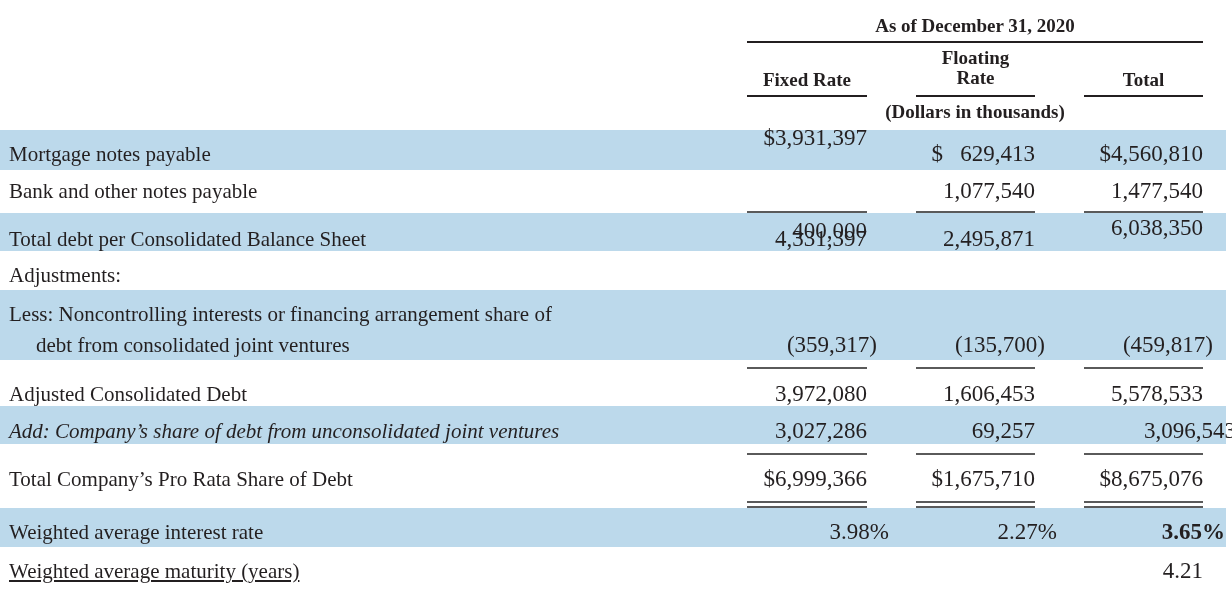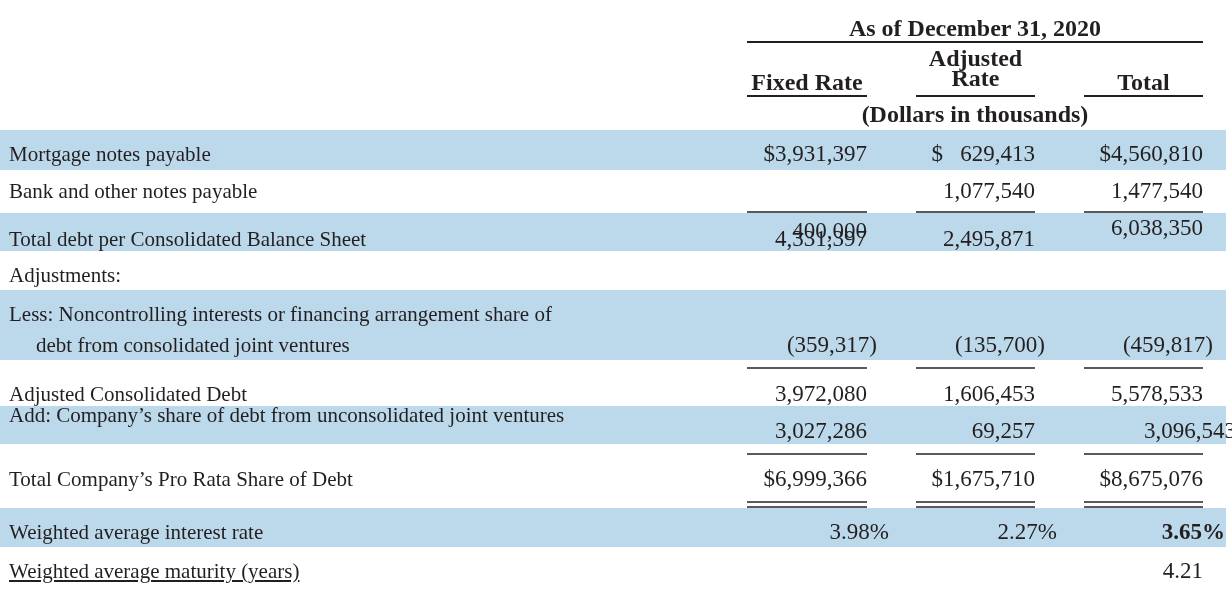--- a/index.html
+++ b/index.html
@@ -1,56 +1,56 @@
 <!DOCTYPE html>
 <html><head>
 <meta charset="utf-8">
 <style>
   body { margin:0; background:#fff; width:1232px; height:596px; overflow:hidden; position:relative;
          font-family:"Liberation Serif", "DejaVu Serif", serif; color:#231f20; }
   .band { position:absolute; left:0; width:1226px; background:#bcd9eb; }
-  .hdr { font-weight:bold; font-size:24px; text-align:center; position:absolute; }
+  .hdr { font-weight:bold; font-size:19px; text-align:center; position:absolute; }
   .rule { position:absolute; height:2px; background:#231f20; }
   .thin { position:absolute; height:2px; background:#5a5a5a; }
   .lbl { position:absolute; left:9px; font-size:21px; line-height:30px; white-space:nowrap; }
   .num { position:absolute; font-size:23px; line-height:30px; text-align:right; white-space:nowrap; }
 </style>
 </head>
 <body>
 
 <div class="band" style="top:130px;height:40px;"></div>
 <div class="band" style="top:213px;height:38px;"></div>
 <div class="band" style="top:290px;height:70px;"></div>
 <div class="band" style="top:406px;height:38px;"></div>
 <div class="band" style="top:508px;height:39px;"></div>
 
 <div class="hdr" style="left:747px;width:456px;top:15px;">As of December 31, 2020</div>
 <div class="rule" style="left:747px;width:456px;top:41px;"></div>
 <div class="hdr" style="left:747px;width:120px;top:69px;">Fixed Rate</div>
-<div class="hdr" style="left:916px;width:119px;top:48px;line-height:20px;">Adjusted</div>
+<div class="hdr" style="left:916px;width:119px;top:48px;line-height:20px;">Floating</div>
 <div class="hdr" style="left:916px;width:119px;top:68px;line-height:20px;">Rate</div>
 <div class="hdr" style="left:1084px;width:119px;top:69px;">Total</div>
 <div class="rule" style="left:747px;width:120px;top:95px;"></div>
 <div class="rule" style="left:916px;width:119px;top:95px;"></div>
 <div class="rule" style="left:1084px;width:119px;top:95px;"></div>
 <div class="hdr" style="left:747px;width:456px;top:101px;">(Dollars in thousands)</div>
 
 <div class="lbl" style="top:139px;">Mortgage notes payable</div>
 <div class="lbl" style="top:176px;">Bank and other notes payable</div>
 <div class="lbl" style="top:224px;">Total debt per Consolidated Balance Sheet</div>
 <div class="lbl" style="top:260px;">Adjustments:</div>
 <div class="lbl" style="top:299px;">Less: Noncontrolling interests or financing arrangement share of</div>
 <div class="lbl" style="top:330px;left:36px;">debt from consolidated joint ventures</div>
 <div class="lbl" style="top:379px;">Adjusted Consolidated Debt</div>
-<div class="lbl" style="top:400px;">Add: Company’s share of debt from unconsolidated joint ventures</div>
+<div class="lbl" style="top:416px;font-style:italic;">Add: Company’s share of debt from unconsolidated joint ventures</div>
 <div class="lbl" style="top:464px;">Total Company’s Pro Rata Share of Debt</div>
 <div class="lbl" style="top:517px;">Weighted average interest rate</div>
 <div class="lbl" style="top:556px;text-decoration:underline;">Weighted average maturity (years)</div>
 
-<div class="num" style="top:139px;left:727px;width:140px;">$3,931,397</div>
+<div class="num" style="top:123px;left:727px;width:140px;">$3,931,397</div>
 <div class="num" style="top:139px;left:895px;width:140px;white-space:pre;">$   629,413</div>
 <div class="num" style="top:139px;left:1063px;width:140px;">$4,560,810</div>
 
 <div class="num" style="top:176px;left:727px;width:140px;margin-top:40px;">400,000</div>
 <div class="num" style="top:176px;left:895px;width:140px;">1,077,540</div>
 <div class="num" style="top:176px;left:1063px;width:140px;">1,477,540</div>
 
 <div class="thin" style="left:747px;width:120px;top:211px;"></div>
 <div class="thin" style="left:916px;width:119px;top:211px;"></div>
 <div class="thin" style="left:1084px;width:119px;top:211px;"></div>

